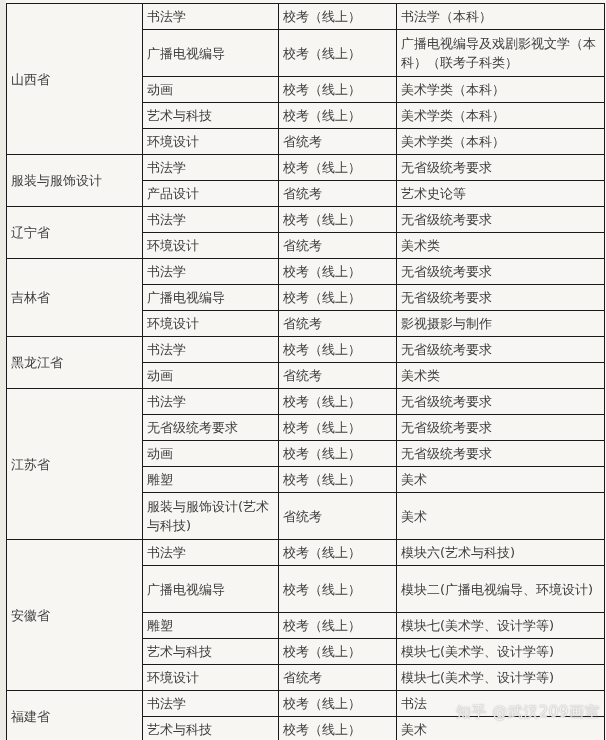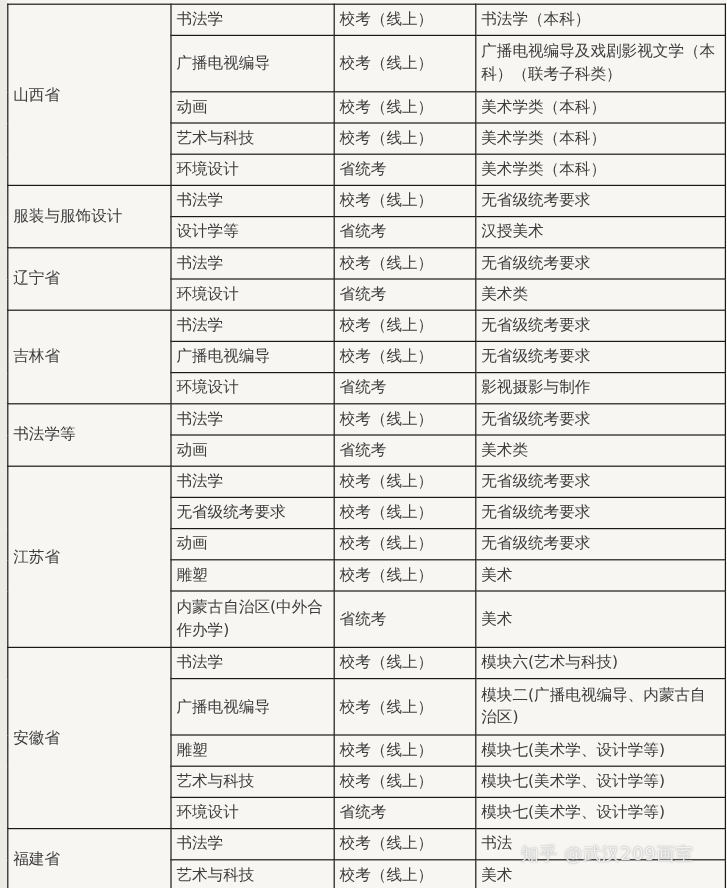--- a/index.html
+++ b/index.html
@@ -43,21 +43,21 @@
   }
   col.c1 { width: 136px; }
   col.c2 { width: 136px; }
   col.c3 { width: 118px; }
   col.c4 { width: 208px; }
   tr.r1 td { height: 25px; }
   tr.r2 td { height: 46px; }
   td.province { padding-left: 3px; }
   .watermark {
     position: absolute;
-    left: 434px;
+    left: 456px;
     top: 703px;
     font-size: 15px;
     color: rgba(255,255,255,0.85);
     text-shadow: 0 0 1px rgba(120,120,120,0.6), 0 0 2px rgba(120,120,120,0.35);
     letter-spacing: 0.5px;
     pointer-events: none;
     white-space: nowrap;
   }
 </style>
 </head>
@@ -99,23 +99,23 @@
         <td>省统考</td>
         <td>美术学类（本科）</td>
       </tr>
       <tr class="r1">
         <td class="province" rowspan="2">服装与服饰设计</td>
         <td>书法学</td>
         <td>校考（线上）</td>
         <td>无省级统考要求</td>
       </tr>
       <tr class="r1">
-        <td>设计学等</td>
-        <td>省统考</td>
-        <td>汉授美术</td>
+        <td>产品设计</td>
+        <td>省统考</td>
+        <td>艺术史论等</td>
       </tr>
       <tr class="r1">
         <td class="province" rowspan="2">辽宁省</td>
         <td>书法学</td>
         <td>校考（线上）</td>
         <td>无省级统考要求</td>
       </tr>
       <tr class="r1">
         <td>环境设计</td>
         <td>省统考</td>
@@ -131,21 +131,21 @@
         <td>广播电视编导</td>
         <td>校考（线上）</td>
         <td>无省级统考要求</td>
       </tr>
       <tr class="r1">
         <td>环境设计</td>
         <td>省统考</td>
         <td>影视摄影与制作</td>
       </tr>
       <tr class="r1">
-        <td class="province" rowspan="2">书法学等</td>
+        <td class="province" rowspan="2">黑龙江省</td>
         <td>书法学</td>
         <td>校考（线上）</td>
         <td>无省级统考要求</td>
       </tr>
       <tr class="r1">
         <td>动画</td>
         <td>省统考</td>
         <td>美术类</td>
       </tr>
       <tr class="r1">
@@ -163,34 +163,34 @@
         <td>动画</td>
         <td>校考（线上）</td>
         <td>无省级统考要求</td>
       </tr>
       <tr class="r1">
         <td>雕塑</td>
         <td>校考（线上）</td>
         <td>美术</td>
       </tr>
       <tr class="r2">
-        <td>内蒙古自治区(中外合作办学)</td>
+        <td>服装与服饰设计(艺术与科技)</td>
         <td>省统考</td>
         <td>美术</td>
       </tr>
       <tr class="r1">
         <td class="province" rowspan="5">安徽省</td>
         <td>书法学</td>
         <td>校考（线上）</td>
         <td>模块六(艺术与科技)</td>
       </tr>
       <tr class="r2">
         <td>广播电视编导</td>
         <td>校考（线上）</td>
-        <td>模块二(广播电视编导、内蒙古自治区)</td>
+        <td>模块二(广播电视编导、环境设计)</td>
       </tr>
       <tr class="r1">
         <td>雕塑</td>
         <td>校考（线上）</td>
         <td>模块七(美术学、设计学等)</td>
       </tr>
       <tr class="r1">
         <td>艺术与科技</td>
         <td>校考（线上）</td>
         <td>模块七(美术学、设计学等)</td>

